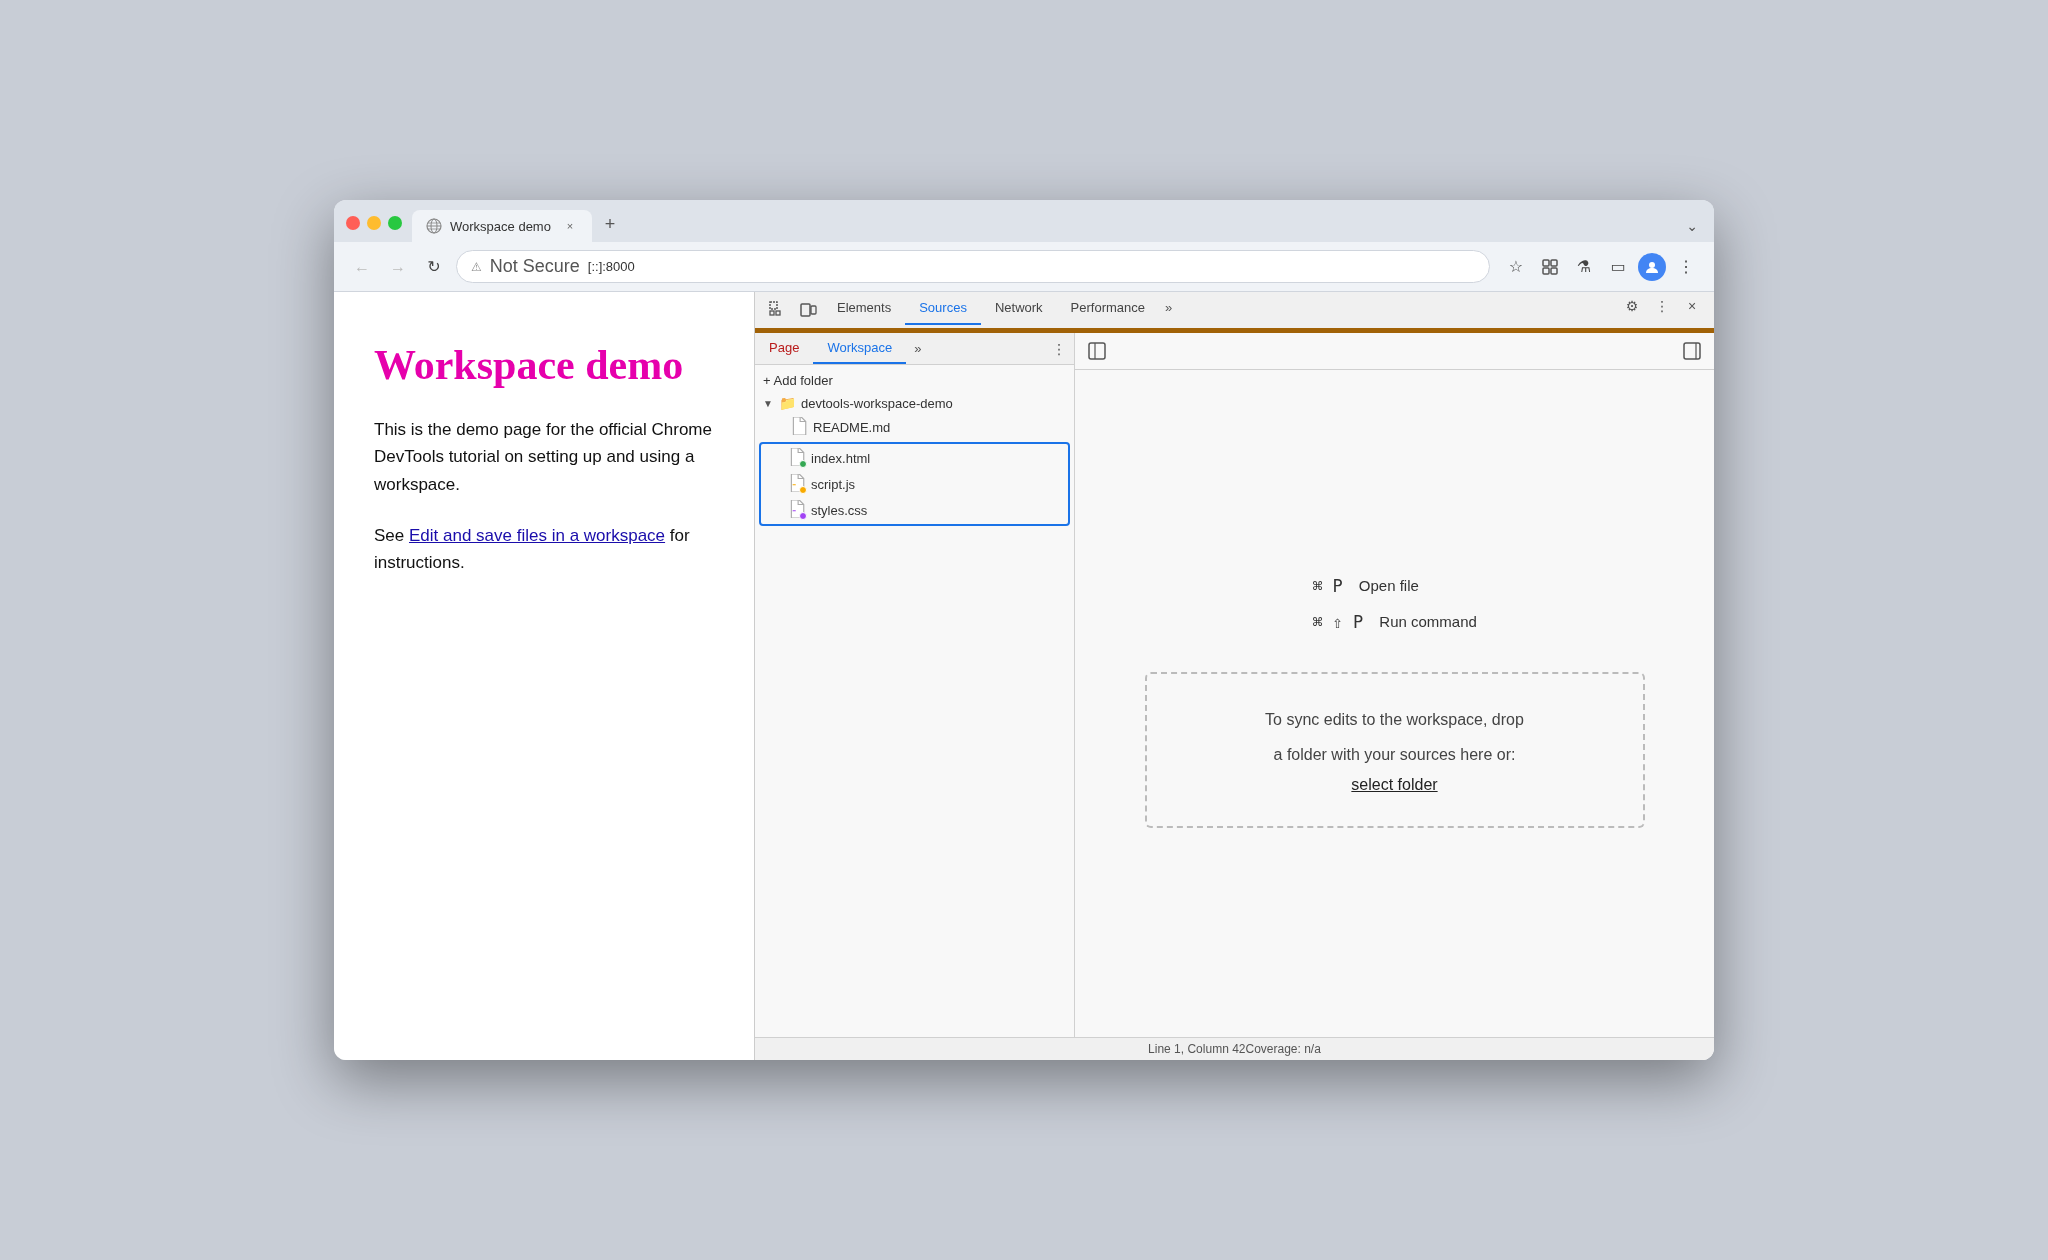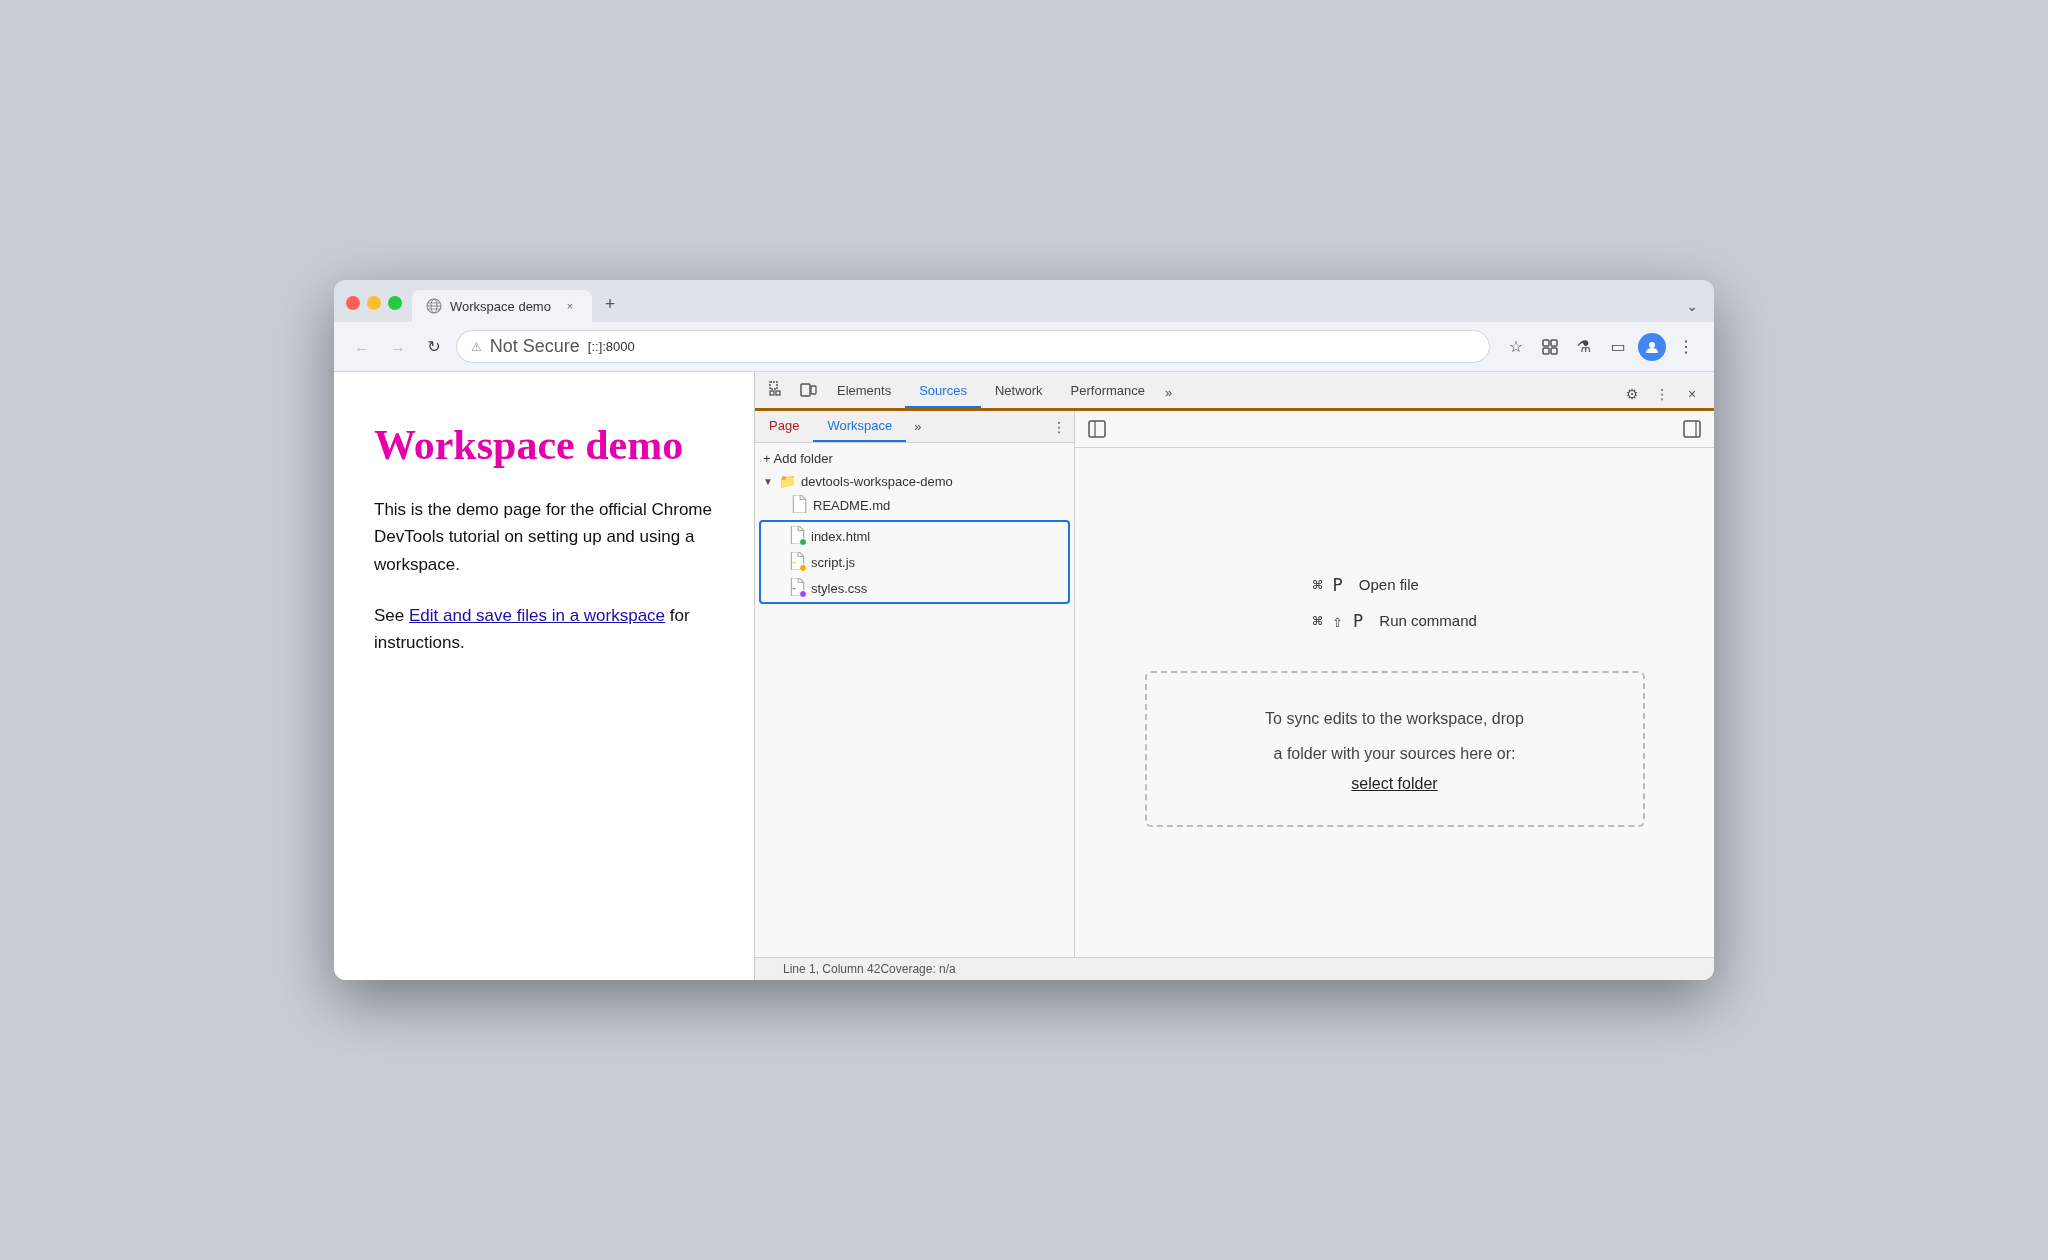--- a/index.html
+++ b/index.html
@@ -7,21 +7,21 @@
       background: #c8cdd6;
       display: flex;
       align-items: center;
       justify-content: center;
       min-height: 100vh;
       font-family: -apple-system, BlinkMacSystemFont, 'Segoe UI', sans-serif;
     }
 
     .browser-window {
       width: 1380px;
-      height: 700px;
+      height: 860px;
       background: #e8ecf0;
       border-radius: 12px;
       box-shadow: 0 20px 60px rgba(0,0,0,0.4);
       overflow: hidden;
       display: flex;
       flex-direction: column;
     }
 
     
     .title-bar {
@@ -238,23 +238,23 @@
     .devtools {
       flex: 1;
       background: #f8f8f8;
       display: flex;
       flex-direction: column;
       border-left: 1px solid #ccc;
     }
 
     .devtools-tabs {
       background: #f0f0f0;
-      border-bottom: 3px solid #a16207;
-      display: flex;
-      align-items: flex-end;
+      border-bottom: 5px solid #a16207;
+      display: flex;
+      align-items: flex-start;
       padding: 0 8px;
       gap: 0;
     }
 
     .devtools-icon-btn {
       width: 30px;
       height: 36px;
       display: flex;
       align-items: center;
       justify-content: center;
@@ -534,24 +534,24 @@
       color: #222;
       text-decoration: underline;
       cursor: pointer;
       font-weight: 500;
     }
 
     
     .devtools-statusbar {
       background: #f0f0f0;
       border-top: 1px solid #d0d0d0;
-      padding: 4px 28px;
-      display: flex;
-      align-items: center;
-      justify-content: flex-start;
+      padding: 4px 12px;
+      display: flex;
+      align-items: center;
+      justify-content: center;
       font-size: 12px;
       color: #555;
     }
 
     
     .favicon-globe {
       width: 16px;
       height: 16px;
       display: inline-block;
     }

